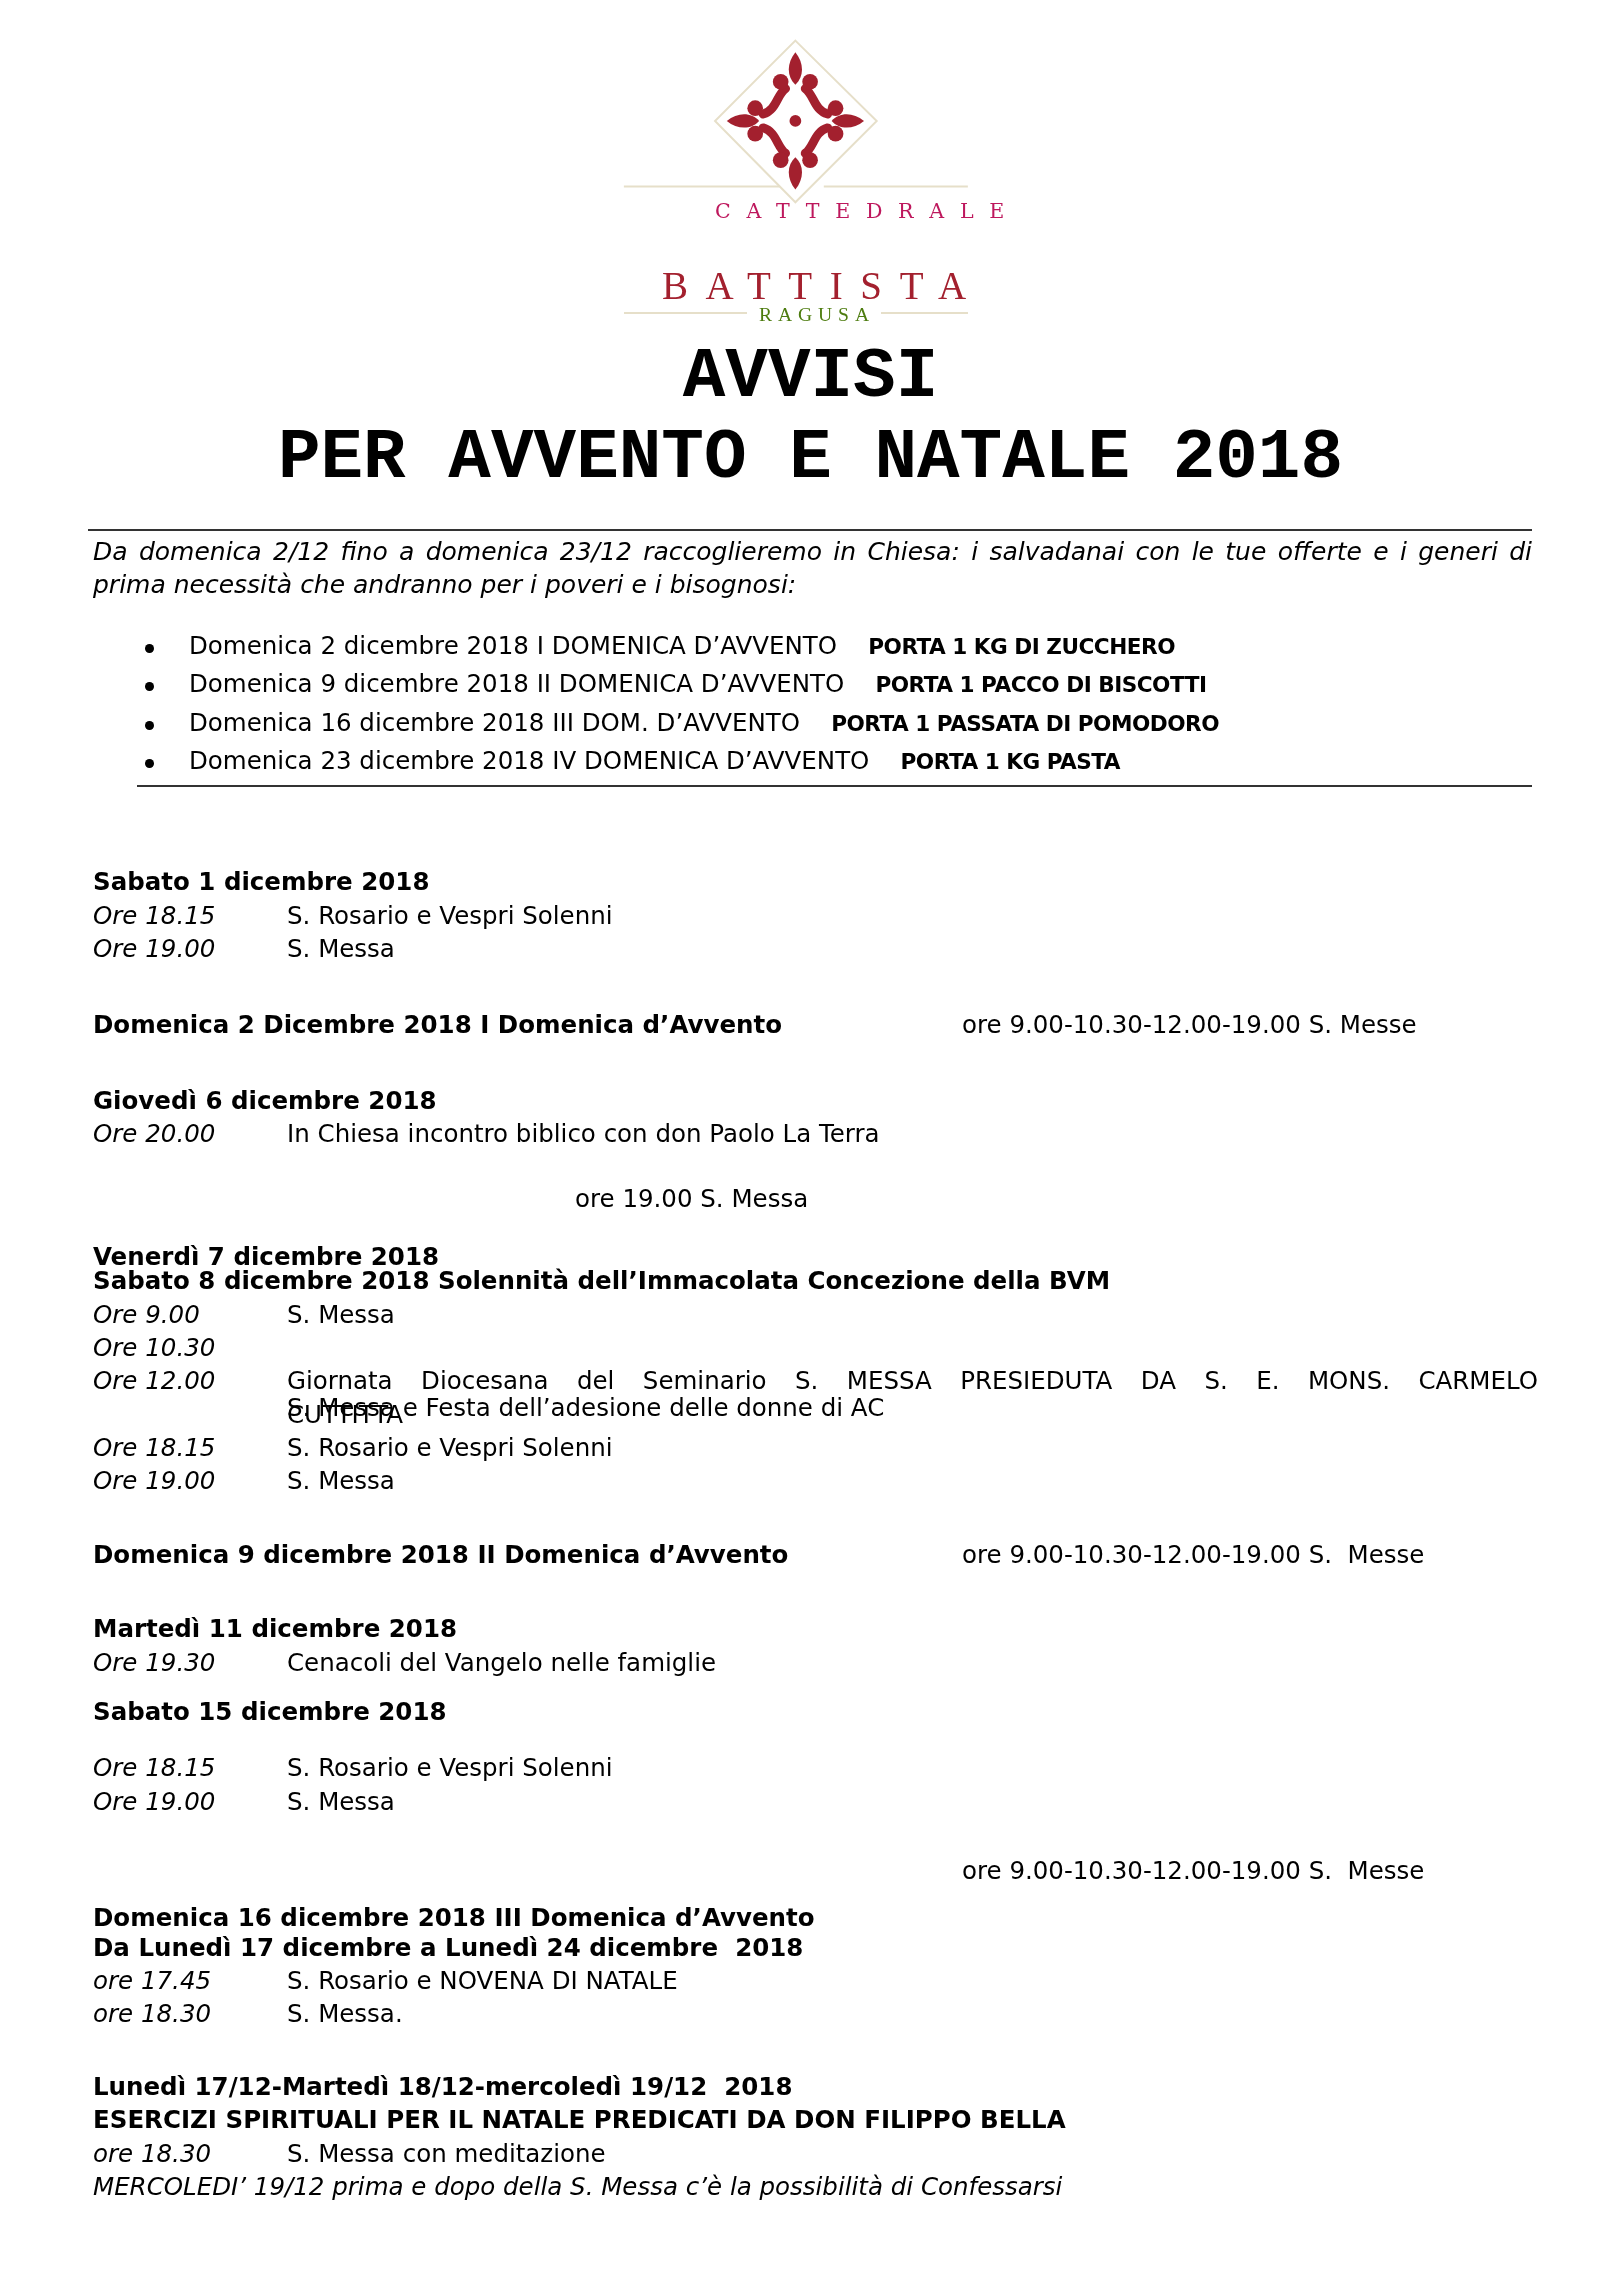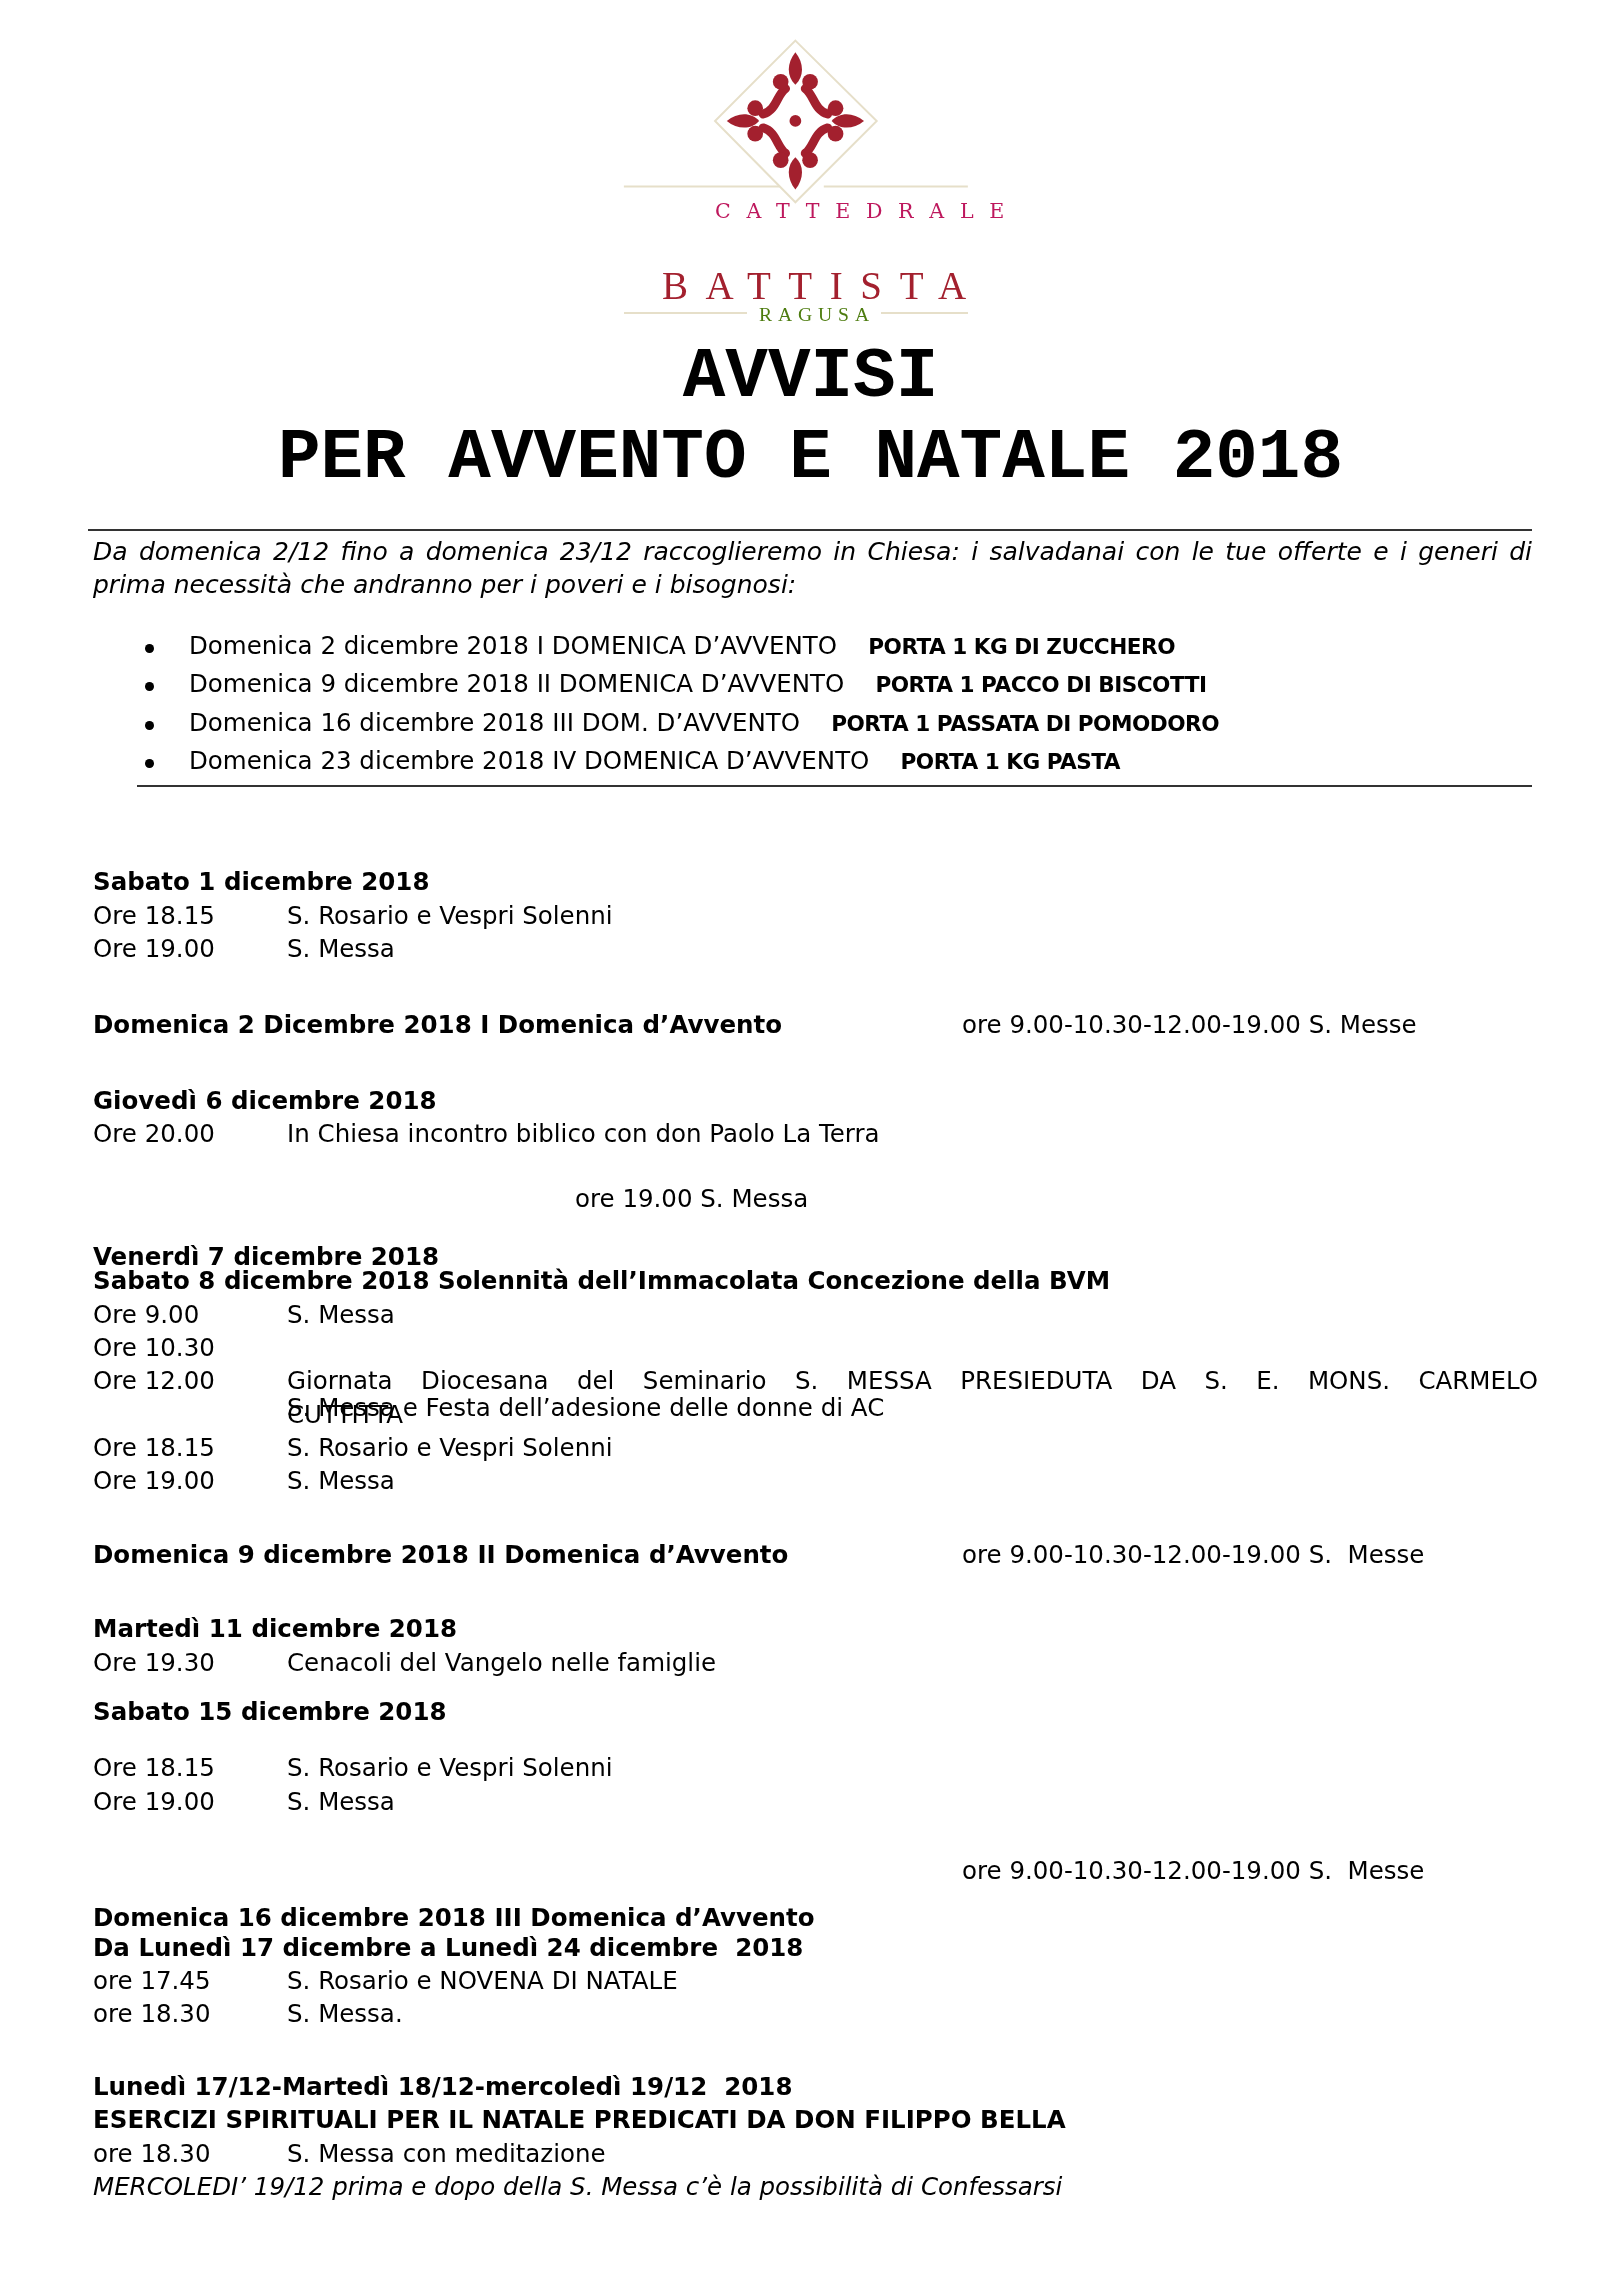--- a/index.html
+++ b/index.html
@@ -22,21 +22,21 @@
   .rule { position: absolute; height: 2px; background: #333; }
   .intro { position: absolute; left: 93px; width: 1439px; top: 535px; font-family: "DejaVu Sans", sans-serif; font-style: italic; font-size: 25px; line-height: 33px; text-align: justify; text-align-last: left; }
   .bullet-row { position: absolute; left: 145px; font-size: 24.5px; white-space: nowrap; }
   .bullet-dot { position: absolute; left: 0; top: 8.8px; width: 8.8px; height: 8.8px; border-radius: 50%; background: #000; }
   .bullet-text { position: absolute; left: 44px; top: -3.9px; }
   .porta { font-family: "DejaVu Sans", sans-serif; font-weight: bold; font-size: 21.6px; letter-spacing: -0.5px; }
 
   
   .sched { position: absolute; left: 93px; font-size: 24.5px; line-height: 1; white-space: nowrap; }
   .bold { font-weight: bold; }
-  .time { position: absolute; left: 93px; font-size: 24.5px; line-height: 1; white-space: nowrap; }
+  .time { position: absolute; left: 93px; font-size: 24.5px; line-height: 1; white-space: nowrap; font-style: italic; }
   .desc { position: absolute; left: 287px; font-size: 24.5px; line-height: 1; white-space: nowrap; }
   .desc-wide { position: absolute; left: 287px; width: 1251px; font-size: 24.5px; line-height: 1; text-align: justify; text-align-last: justify; white-space: normal; }
   .italic { font-style: italic; }
 </style>
 </head>
 <body>
 
 <div id="logo">
   <svg width="412" height="196" style="position:absolute;left:0;top:0;" viewBox="0 0 420 200">
 

